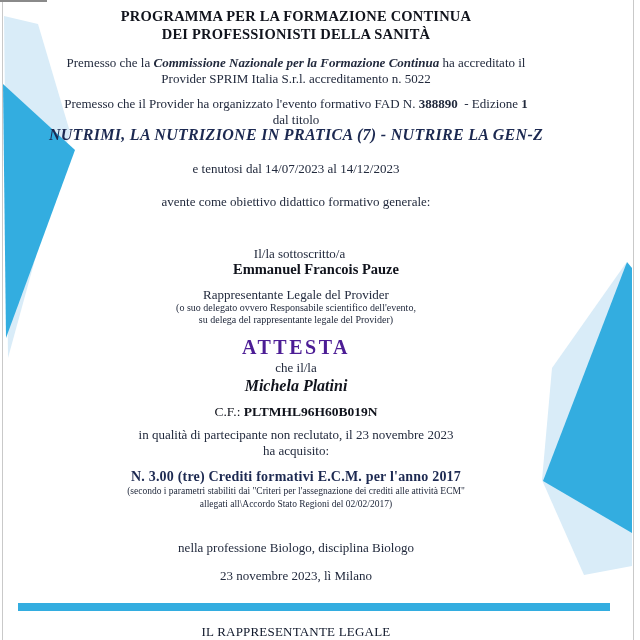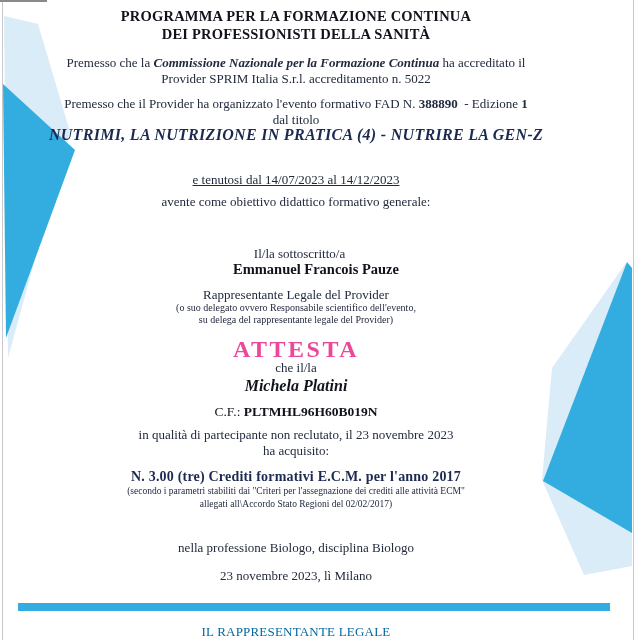--- a/index.html
+++ b/index.html
@@ -72,24 +72,24 @@
     font-size: 14.5px;
     font-weight: bold;
     color: #10131c;
   }
   .small-note {
     font-size: 10px;
     line-height: 11.5px;
     color: #222a3d;
   }
   .attesta {
-    font-size: 24px;
+    font-size: 20px;
     font-weight: bold;
     letter-spacing: 2.5px;
-    color: #ec4899;
+    color: #4c1d95;
   }
   .participant {
     font-size: 16px;
     font-weight: bold;
     font-style: italic;
     color: #10131c;
   }
   .cf-line { font-size: 13.5px; color: #10131c; }
   .cf-line .cf-value { font-weight: bold; }
   .credits-main {
@@ -98,21 +98,21 @@
     color: #1c2951;
     letter-spacing: 0.2px;
   }
   .credits-note {
     font-size: 9.5px;
     line-height: 11px;
     color: #222a3d;
   }
   .signature {
     font-size: 13px;
-    color: #0369a1;
+    color: #0f172a;
     letter-spacing: 0.2px;
   }
   .divider-bar {
     position: absolute;
     left: 18px;
     top: 603px;
     width: 592px;
     height: 8px;
     background: #33ade0;
     z-index: 2;
@@ -150,23 +150,23 @@
     </div>
   </div>
 
   <div class="blk body-text" style="top:96px;">
     <div>
       <span>Premesso che il Provider ha organizzato l'evento formativo FAD N. </span><span class="b">388890</span><span>&nbsp; - Edizione </span><span class="b">1</span>
     </div>
     <div>dal titolo</div>
   </div>
 
-  <div class="blk event-title" style="top:126px;">NUTRIMI, LA NUTRIZIONE IN PRATICA (4) - NUTRIRE LA GEN-Z</div>
+  <div class="blk event-title" style="top:126px;">NUTRIMI, LA NUTRIZIONE IN PRATICA (7) - NUTRIRE LA GEN-Z</div>
 
-  <div class="blk body-text" style="top:172px;text-decoration:underline;">e tenutosi dal 14/07/2023 al 14/12/2023</div>
+  <div class="blk body-text" style="top:161px;">e tenutosi dal 14/07/2023 al 14/12/2023</div>
   <div class="blk body-text" style="top:194px;">avente come obiettivo didattico formativo generale:</div>
 
   <div class="blk body-text" style="top:246px;padding-left:7px;">Il/la sottoscritto/a</div>
   <div class="blk bold-name" style="top:261px;padding-left:40px;">Emmanuel Francois Pauze</div>
   <div class="blk body-text" style="top:287px;">Rappresentante Legale del Provider</div>
   <div class="blk small-note" style="top:302px;">
     <div>(o suo delegato ovvero Responsabile scientifico dell'evento,</div>
     <div>su delega del rappresentante legale del Provider)</div>
   </div>
 

